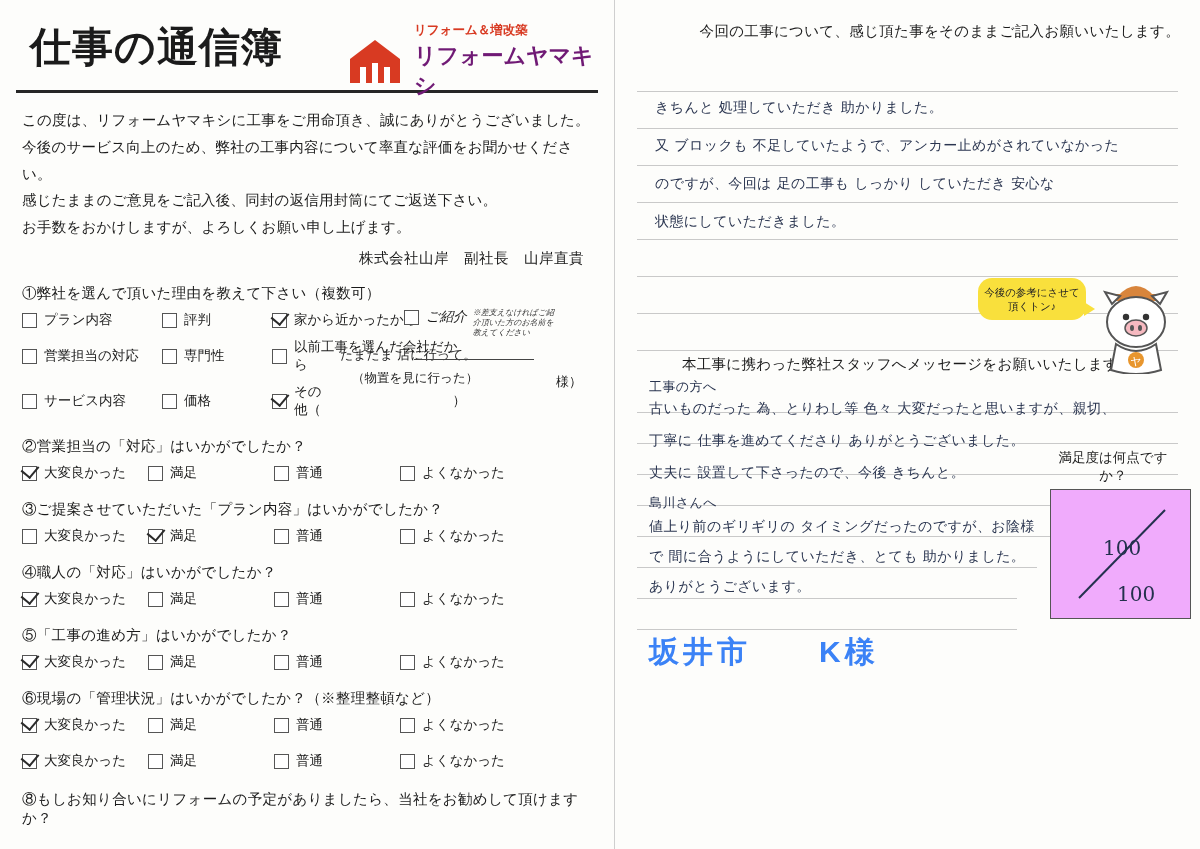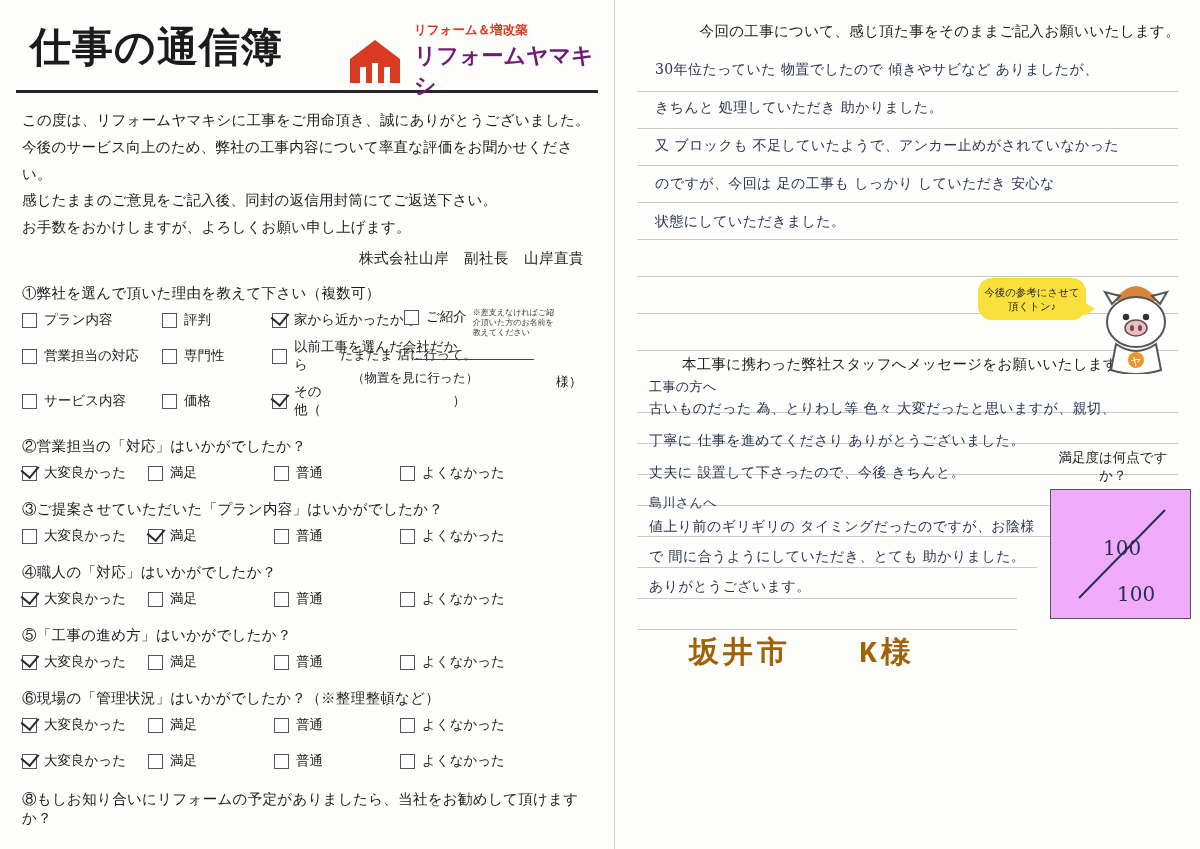--- a/index.html
+++ b/index.html
@@ -239,26 +239,25 @@
     position: absolute;
     left: 66px; top: 92px;
     font-family: "DejaVu Serif", serif;
     font-size: 20px;
     color: #23304d;
   }
   .customer {
     position: absolute;
     left: 34px;
     bottom: 176px;
-    font-family: Liberation Mono, monospace;
+    font-family: Liberation Sans, sans-serif;
     font-weight: bold;
     font-size: 30px;
     letter-spacing: 4px;
-    color: #a16207;
-    margin-left: 40px;
+    color: #3b82f6;
   }
 
   
   .mascot {
     position: absolute;
     right: 12px;
     top: 270px;
     width: 210px;
     height: 110px;
   }
@@ -363,21 +362,21 @@
             <span class="box checked"></span>
             <span>その他（</span>
             <span style="margin-left:118px;">）</span>
           </div>
       </div>
 
       <div class="other-hand">たまたま 店に行って。</div>
       <div class="paren-hand">（物置を見に行った）</div>
 
       <div class="q1-intro-box">
-        <div style="display:flex; align-items:flex-start;">
+        <div style="display:flex; align-items:flex-start;font-style:italic;">
           <span class="box" style="margin-top:2px;"></span>
           <span style="margin-right:6px;">ご紹介</span>
           <span class="tiny-note" style="width:88px;">※差支えなければご紹介頂いた方のお名前を教えてください</span>
         </div>
         <div class="underline-long" style="margin-top:8px;margin-left:10px;"></div>
         <div class="sama">様）</div>
       </div>
     </div>
 
     <div class="q-block" style="margin-top:18px;">
@@ -537,21 +536,20 @@
     <div class="lines" style="height:290px;">
       <div class="rule"></div>
       <div class="rule"></div>
       <div class="rule"></div>
       <div class="rule"></div>
       <div class="rule"></div>
       <div class="rule"></div>
       <div class="rule"></div>
       <div class="rule"></div>
 
-      <div class="hw-text" style="left:18px; top:6px;">30年位たっていた 物置でしたので 傾きやサビなど ありましたが、</div>
       <div class="hw-text" style="left:18px; top:44px;">きちんと 処理していただき 助かりました。</div>
       <div class="hw-text" style="left:18px; top:82px;">又 ブロックも 不足していたようで、アンカー止めがされていなかった</div>
       <div class="hw-text" style="left:18px; top:120px;">のですが、今回は 足の工事も しっかり していただき 安心な</div>
       <div class="hw-text" style="left:18px; top:158px;">状態にしていただきました。</div>
     </div>
 
     <div class="mascot">
       <div class="bubble">今後の参考にさせて頂くトン♪</div>
       <div class="pig">
         <svg width="96" height="104" viewBox="0 0 96 104">

